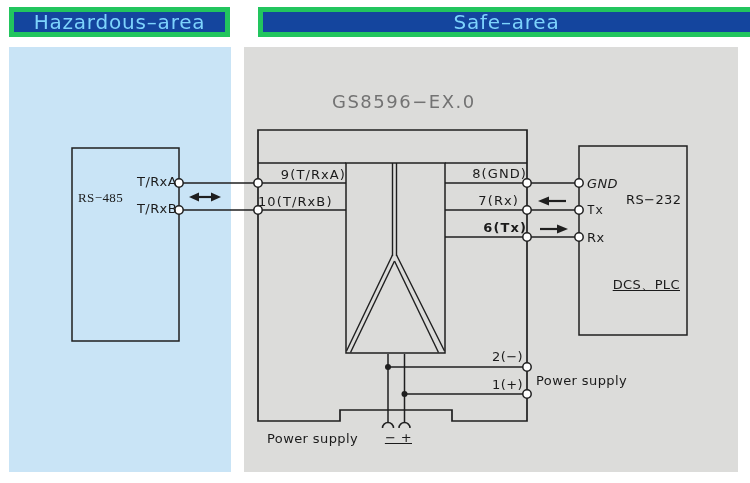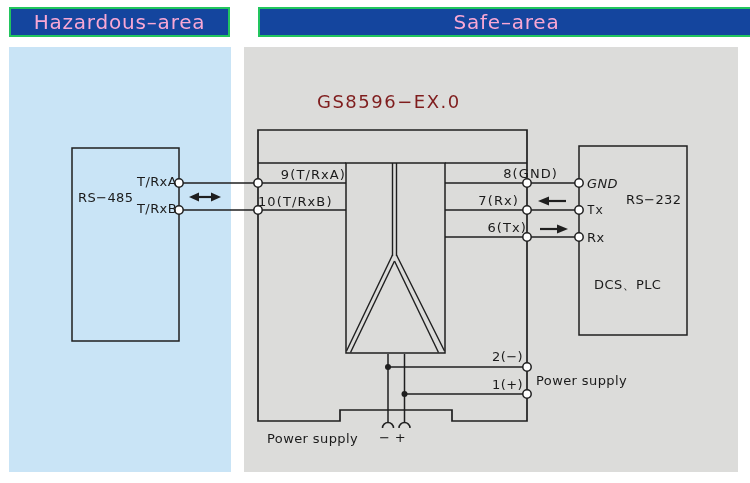--- a/index.html
+++ b/index.html
@@ -2,41 +2,41 @@
 <html><head>
 <meta charset="utf-8">
 <style>
   html,body{margin:0;padding:0;background:#fff;}
   .page{
     position:relative;width:750px;height:483px;background:#ffffff;
     font-family:"DejaVu Sans","Liberation Sans",sans-serif;
     color:#1b1b1b;overflow:hidden;
   }
   .zone-header{
-    position:absolute;height:30px;background:#14459e;border:2px solid #22c55e;
+    position:absolute;height:30px;background:#14459e;border:5px solid #22c55e;
     display:flex;align-items:center;justify-content:center;
-    color:#f9a8d4;font-size:20px;letter-spacing:0.8px;box-sizing:border-box;
+    color:#7dd3fc;font-size:20px;letter-spacing:0.8px;box-sizing:border-box;
   }
   .hdr-hazard{left:9px;top:7px;width:221px;}
   .hdr-safe{left:258px;top:7px;width:497px;}
   .panel{position:absolute;top:47px;height:425px;}
   .panel-hazard{left:9px;width:222px;background:#c9e4f6;}
   .panel-safe{left:244px;width:494px;background:#dcdcda;}
   svg.wires{position:absolute;left:0;top:0;width:750px;height:483px;}
   .lbl{
     position:absolute;font-size:13px;line-height:15px;letter-spacing:0.4px;
     white-space:nowrap;color:#1b1b1b;
   }
   .pin{letter-spacing:1.1px;text-align:right;}
   .model-title{
-    position:absolute;left:317px;top:91px;font-size:18px;letter-spacing:1.5px;
-    color:#7f1d1d;
+    position:absolute;left:332px;top:91px;font-size:18px;letter-spacing:1.5px;
+    color:#737373;
   }
   .ra{text-align:right;}
-  .ctr{text-align:left;}
+  .ctr{text-align:right;text-decoration:underline;}
 </style>
 </head>
 <body>
 
 <div class="page">
 
   <div class="zone-header hdr-hazard">
     <span>Hazardous–area</span>
   </div>
   <div class="zone-header hdr-safe">
@@ -123,30 +123,30 @@
       <polygon points="538,201 549,196.5 549,205.5" fill="#1f1f1f" stroke="none"></polygon>
     </g>
     <g stroke-width="2.2">
       <line x1="540" y1="229" x2="560" y2="229"></line>
       <polygon points="568,229 557,224.5 557,233.5" fill="#1f1f1f" stroke="none"></polygon>
     </g>
   </svg>
 
   <div class="model-title">GS8596−EX.0</div>
 
-  <div class="lbl" style="left:78px;top:190px;">RS−485</div>
+  <div class="lbl" style="left:78px;top:190px;font-family:Liberation Serif, serif;">RS−485</div>
   <div class="lbl ra" style="left:120px;top:174px;width:57px;">T/RxA</div>
   <div class="lbl ra" style="left:120px;top:201px;width:57px;">T/RxB</div>
 
   <div class="lbl pin" style="left:258px;top:167px;width:88px;">9(T/RxA)</div>
   <div class="lbl pin" style="left:258px;top:194px;width:72px;">10(T/RxB)</div>
 
-  <div class="lbl pin" style="left:445px;top:166px;width:82px;padding-left:31px;">8(GND)</div>
+  <div class="lbl pin" style="left:445px;top:166px;width:82px;">8(GND)</div>
   <div class="lbl pin" style="left:445px;top:193px;width:74px;">7(Rx)</div>
-  <div class="lbl pin" style="left:445px;top:220px;width:82px;">6(Tx)</div>
+  <div class="lbl pin" style="left:445px;top:220px;width:82px;font-weight:bold;">6(Tx)</div>
 
   <div class="lbl ra" style="left:471px;top:349px;width:52px;">2(−)</div>
   <div class="lbl ra" style="left:471px;top:377px;width:52px;">1(+)</div>
   <div class="lbl" style="left:536px;top:373px;">Power supply</div>
   <div class="lbl" style="left:267px;top:431px;">Power supply</div>
   <div class="lbl ctr" style="left:379px;top:430px;width:33px;">− +</div>
 
   <div class="lbl" style="left:587px;top:176px;font-style:italic;">GND</div>
   <div class="lbl" style="left:587px;top:203px;font-family:Liberation Mono, monospace;">Tx</div>
   <div class="lbl" style="left:587px;top:230px;">Rx</div>

